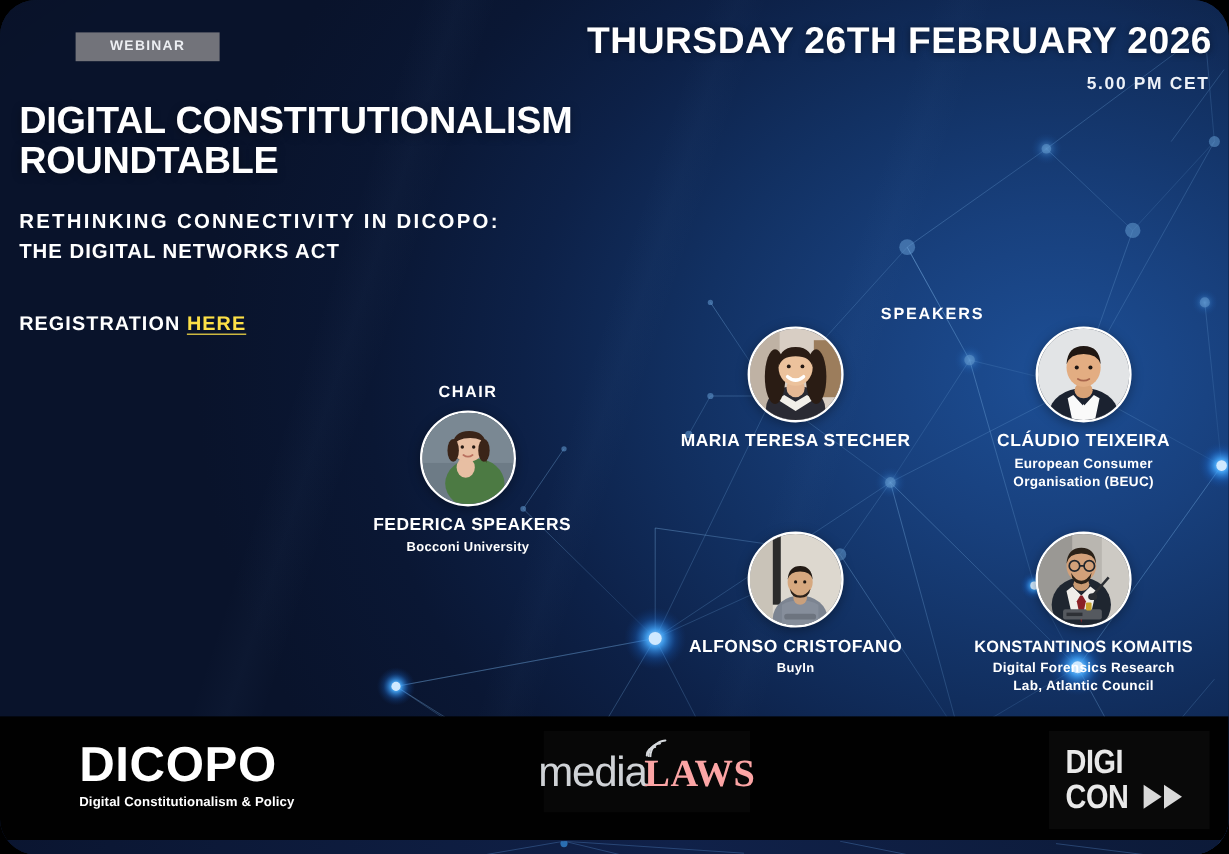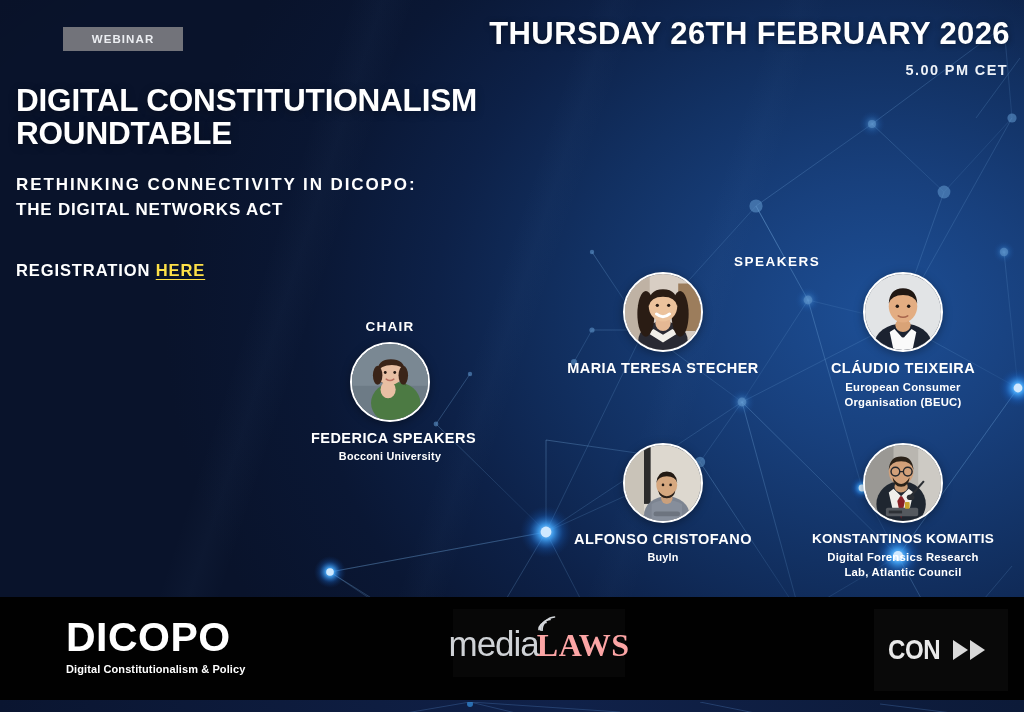--- a/index.html
+++ b/index.html
@@ -9,20 +9,21 @@
     background:#000;
     font-family:"Liberation Sans", sans-serif;
     overflow:hidden;
   }
 
   #poster {
     position:relative;
     width:1024px; height:712px;
     overflow:hidden;
     background:#0a1327;
+    border-radius:30px;
   }
 
   
   .bg-base {
     position:absolute; inset:0;
     background:
       radial-gradient(ellipse 70% 85% at 86% 44%, #1d4f96 0%, #18407d 22%, #123163 42%, #0d2148 62%, #0a1734 80%, #09132b 100%),
       linear-gradient(115deg, #0a1225 0%, #0b1630 34%, #0e2249 62%, #123163 100%);
   }
   .bg-streaks {
@@ -446,20 +447,23 @@
           <path d="M3 16.5 A7 7 0 0 1 10 9.5"></path>
           <path d="M4.5 17 A10 10 0 0 1 14 6.5"></path>
           <path d="M6 17.5 A13.5 13.5 0 0 1 18.5 4"></path>
         </g>
       </svg>
     </div>
   </div>
 
   <div class="logo-digicon">
     <div class="dc-line">
+      <span class="dc-txt">DIGI</span>
+    </div>
+    <div class="dc-line">
       <span class="dc-txt">CON</span>
       <span class="dc-arrows">
         <svg width="36" height="26" viewBox="0 0 36 26">
           <polygon points="2,3 17,13 2,23" fill="#d9d9d9"></polygon>
           <polygon points="19,3 34,13 19,23" fill="#d9d9d9"></polygon>
         </svg>
       </span>
     </div>
   </div>
 

